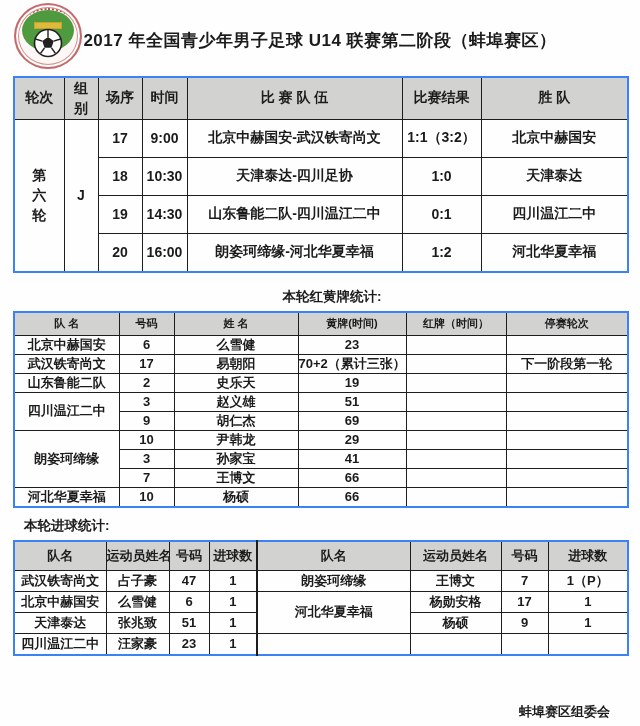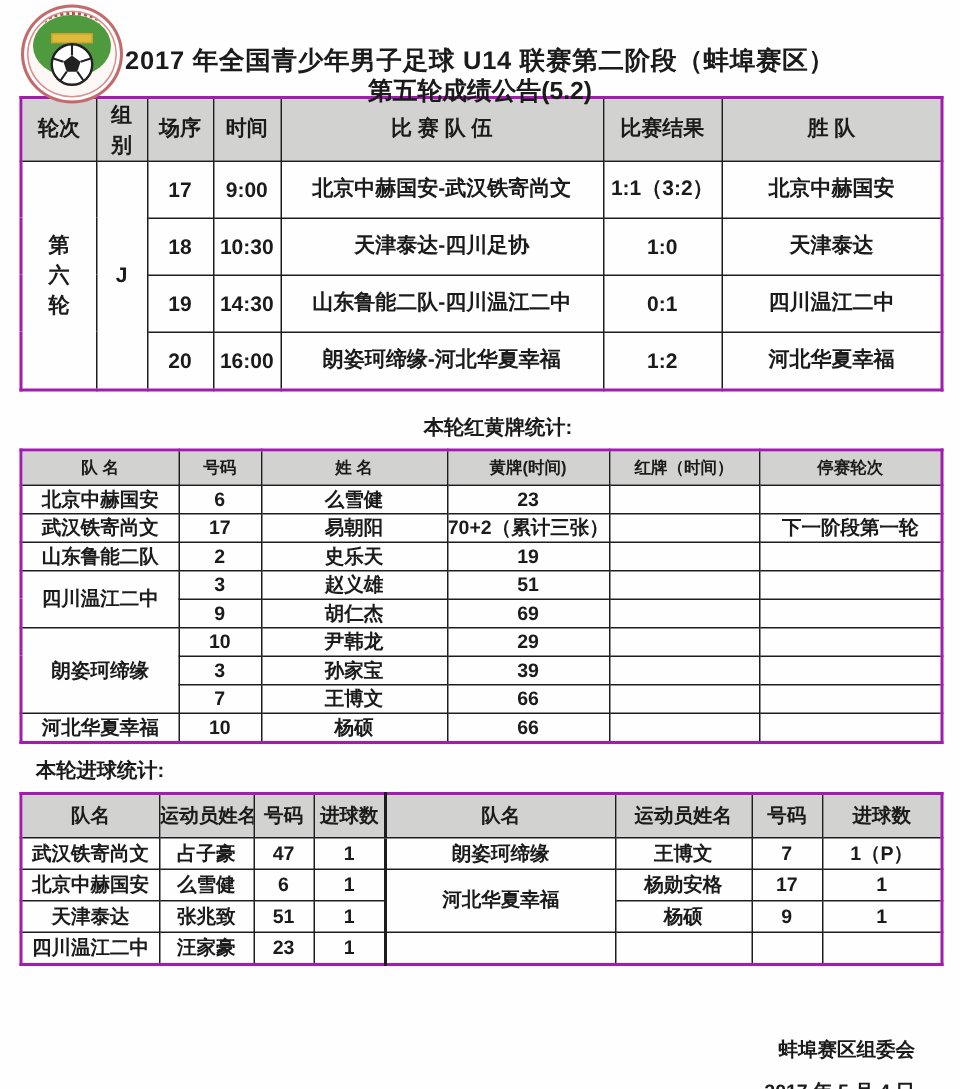--- a/index.html
+++ b/index.html
@@ -7,41 +7,41 @@
     width:640px; height:726px;
     background:#ffffff;
     font-family:"Liberation Sans", sans-serif;
     font-weight:bold;
     color:#1b1b1b;
     -webkit-font-smoothing:antialiased;
   }
   .page { position:relative; width:640px; height:726px; background:#fefefe; overflow:hidden; }
 
   
-  header { position:relative; height:64px; }
+  header { position:relative; height:76px; }
   .titles { text-align:center; padding-top:30px; }
   .title1 { font-size:17px; letter-spacing:0.5px; line-height:21px; }
   .title2 { font-size:16.5px; line-height:21px; }
 
   
   .logo { position:absolute; left:14px; top:3px; width:68px; height:66px; }
   .logo-outer { position:absolute; left:0; top:0; right:0; bottom:0; border-radius:50%;
     background:#fdf7f5; border:2px solid #c46a6a;
     box-shadow: inset 0 0 0 2px #fff, inset 0 0 0 3px #d89090; }
   .logo-arc { position:absolute; left:15px; top:5px; width:38px; height:18px;
     border-top:2px dotted #b05050; border-radius:50%; }
   .logo-green { position:absolute; left:8px; top:7px; width:52px; height:41px;
     border-radius:50%; background:#4f9a3e; }
   .logo-banner { position:absolute; left:21px; top:20px; width:26px; height:5px;
     background:#ddb93c; box-shadow:0 0 0 1px #c8a22e; }
   .logo-ball { position:absolute; left:17px; top:23px; }
 
   
   table { border-collapse:collapse; table-layout:fixed; width:614px; margin-left:13px; }
-  .t { border:2px solid #a21caf; }
+  .t { border:2px solid #3b82f6; }
   th, td { border:1px solid #1d1d1d; text-align:center; padding:0;
     font-weight:bold; overflow:hidden; white-space:nowrap; }
   th { background:#d2d2d0; }
 
   .results th { height:36px; font-size:14px; }
   .results td { height:37px; font-size:14px; }
   .cards th   { height:22px; font-size:11px; }
   .cards td   { height:17px; font-size:13px; }
   .goals th   { height:28px; font-size:13px;margin-top:37px; }
   .goals td   { height:20px; font-size:13px; }
@@ -72,21 +72,20 @@
         <polygon points="17,11 22.7,15.1 20.5,21.8 13.5,21.8 11.3,15.1" fill="#222"></polygon>
         <line x1="17" y1="11" x2="17" y2="4" stroke="#222" stroke-width="1.4"></line>
         <line x1="22.7" y1="15.1" x2="29.5" y2="13" stroke="#222" stroke-width="1.4"></line>
         <line x1="20.5" y1="21.8" x2="24.5" y2="27.5" stroke="#222" stroke-width="1.4"></line>
         <line x1="13.5" y1="21.8" x2="9.5" y2="27.5" stroke="#222" stroke-width="1.4"></line>
         <line x1="11.3" y1="15.1" x2="4.5" y2="13" stroke="#222" stroke-width="1.4"></line>
       </svg>
     </div>
     <div class="titles">
       <div class="title1">2017 年全国青少年男子足球 U14 联赛第二阶段（蚌埠赛区）</div>
-      <div class="title2">第五轮成绩公告(5.2)</div>
     </div>
   </header>
 
   <table class="t results">
     <colgroup>
       <col style="width:50px">
         <col style="width:34px">
         <col style="width:44px">
         <col style="width:45px">
       <col style="width:215px">
@@ -203,21 +202,21 @@
         <td rowspan="3">朗姿珂缔缘</td>
         <td>10</td>
         <td>尹韩龙</td>
         <td>29</td>
         <td></td>
         <td></td>
       </tr>
       <tr>
         <td>3</td>
         <td>孙家宝</td>
-        <td>39</td>
+        <td>41</td>
         <td></td>
         <td></td>
       </tr>
       <tr>
         <td>7</td>
         <td>王博文</td>
         <td>66</td>
         <td></td>
         <td></td>
       </tr>

